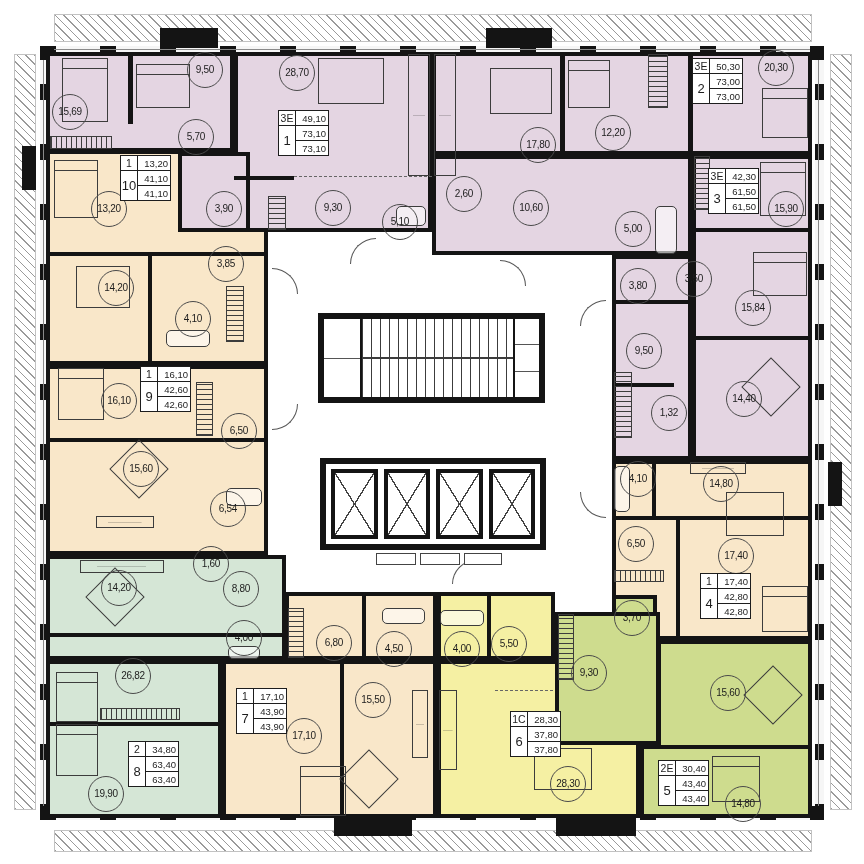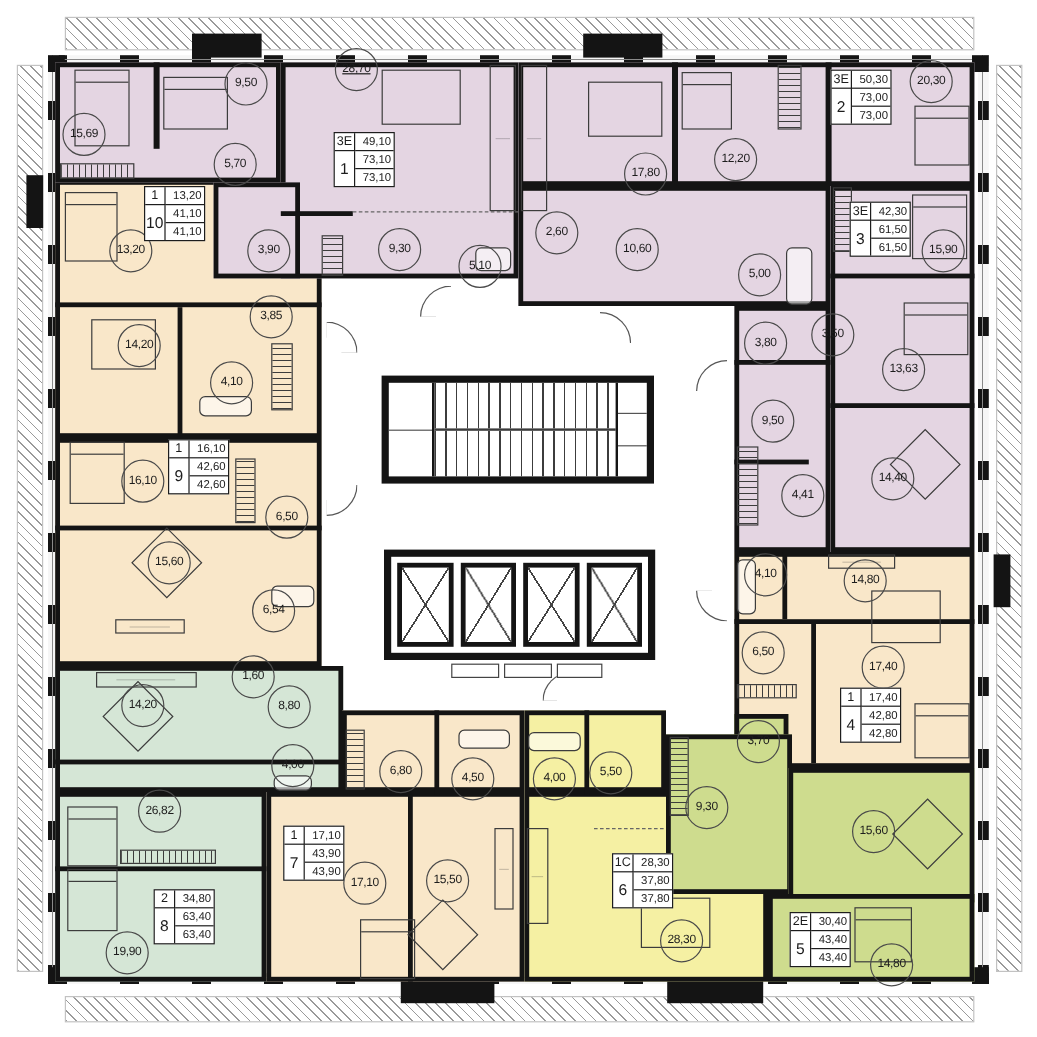--- a/index.html
+++ b/index.html
@@ -192,21 +192,21 @@
       <div class="arc tr" style="position: absolute; left: 272px; top: 268px; width: 26px; height: 26px;"></div>
       <div class="arc br" style="position: absolute; left: 272px; top: 404px; width: 26px; height: 26px;"></div>
       <div class="arc tl" style="position: absolute; left: 580px; top: 300px; width: 26px; height: 26px;"></div>
       <div class="arc bl" style="position: absolute; left: 580px; top: 492px; width: 26px; height: 26px;"></div>
       <div class="arc tl" style="position: absolute; left: 350px; top: 238px; width: 26px; height: 26px;"></div>
       <div class="arc tr" style="position: absolute; left: 500px; top: 260px; width: 26px; height: 26px;"></div>
       <div class="arc tl" style="position: absolute; left: 452px; top: 560px; width: 24px; height: 24px;"></div>
       <div class="rl" style="position: absolute; left: 70px; top: 112px;">15,69</div>
       <div class="rl" style="position: absolute; left: 205px; top: 70px;">9,50</div>
       <div class="rl" style="position: absolute; left: 196px; top: 137px;">5,70</div>
-      <div class="rl" style="position: absolute; left: 297px; top: 58px; text-decoration: underline;">28,70</div>
+      <div class="rl" style="position: absolute; left: 297px; top: 73px;">28,70</div>
       <div class="rl" style="position: absolute; left: 333px; top: 208px;">9,30</div>
       <div class="rl" style="position: absolute; left: 400px; top: 222px;">5,10</div>
       <div class="rl" style="position: absolute; left: 224px; top: 209px;">3,90</div>
       <div class="info" style="position: absolute; left: 278px; top: 110px;">
         <div class="i-type">3Е</div>
         <div class="i-num">1</div>
         <div class="i-v">49,10</div>
         <div class="i-v">73,10</div>
         <div class="i-v">73,10</div>
       </div>
@@ -217,25 +217,25 @@
       <div class="rl" style="position: absolute; left: 464px; top: 194px;">2,60</div>
       <div class="rl" style="position: absolute; left: 633px; top: 229px;">5,00</div>
       <div class="info" style="position: absolute; left: 692px; top: 58px;">
         <div class="i-type">3Е</div>
         <div class="i-num">2</div>
         <div class="i-v">50,30</div>
         <div class="i-v">73,00</div>
         <div class="i-v">73,00</div>
       </div>
       <div class="rl" style="position: absolute; left: 786px; top: 209px;">15,90</div>
-      <div class="rl" style="position: absolute; left: 753px; top: 308px;">13,63</div>
+      <div class="rl" style="position: absolute; left: 753px; top: 308px;">15,84</div>
       <div class="rl" style="position: absolute; left: 638px; top: 286px;">3,80</div>
       <div class="rl" style="position: absolute; left: 694px; top: 279px;">3,50</div>
       <div class="rl" style="position: absolute; left: 644px; top: 351px;">9,50</div>
-      <div class="rl" style="position: absolute; left: 669px; top: 413px;">4,41</div>
+      <div class="rl" style="position: absolute; left: 669px; top: 413px;">1,32</div>
       <div class="rl" style="position: absolute; left: 744px; top: 399px;">14,40</div>
       <div class="info" style="position: absolute; left: 708px; top: 168px;">
         <div class="i-type">3Е</div>
         <div class="i-num">3</div>
         <div class="i-v">42,30</div>
         <div class="i-v">61,50</div>
         <div class="i-v">61,50</div>
       </div>
       <div class="rl" style="position: absolute; left: 638px; top: 479px;">4,10</div>
       <div class="rl" style="position: absolute; left: 721px; top: 484px;">14,80</div>
@@ -265,21 +265,21 @@
       <div class="info" style="position: absolute; left: 510px; top: 711px;">
         <div class="i-type">1С</div>
         <div class="i-num">6</div>
         <div class="i-v">28,30</div>
         <div class="i-v">37,80</div>
         <div class="i-v">37,80</div>
       </div>
       <div class="rl" style="position: absolute; left: 334px; top: 643px;">6,80</div>
       <div class="rl" style="position: absolute; left: 394px; top: 649px;">4,50</div>
       <div class="rl" style="position: absolute; left: 304px; top: 736px;">17,10</div>
-      <div class="rl" style="position: absolute; left: 373px; top: 734px;">15,50</div>
+      <div class="rl" style="position: absolute; left: 373px; top: 700px;">15,50</div>
       <div class="info" style="position: absolute; left: 236px; top: 688px;">
         <div class="i-type">1</div>
         <div class="i-num">7</div>
         <div class="i-v">17,10</div>
         <div class="i-v">43,90</div>
         <div class="i-v">43,90</div>
       </div>
       <div class="rl" style="position: absolute; left: 119px; top: 588px;">14,20</div>
       <div class="rl" style="position: absolute; left: 211px; top: 564px;">1,60</div>
       <div class="rl" style="position: absolute; left: 241px; top: 589px;">8,80</div>

